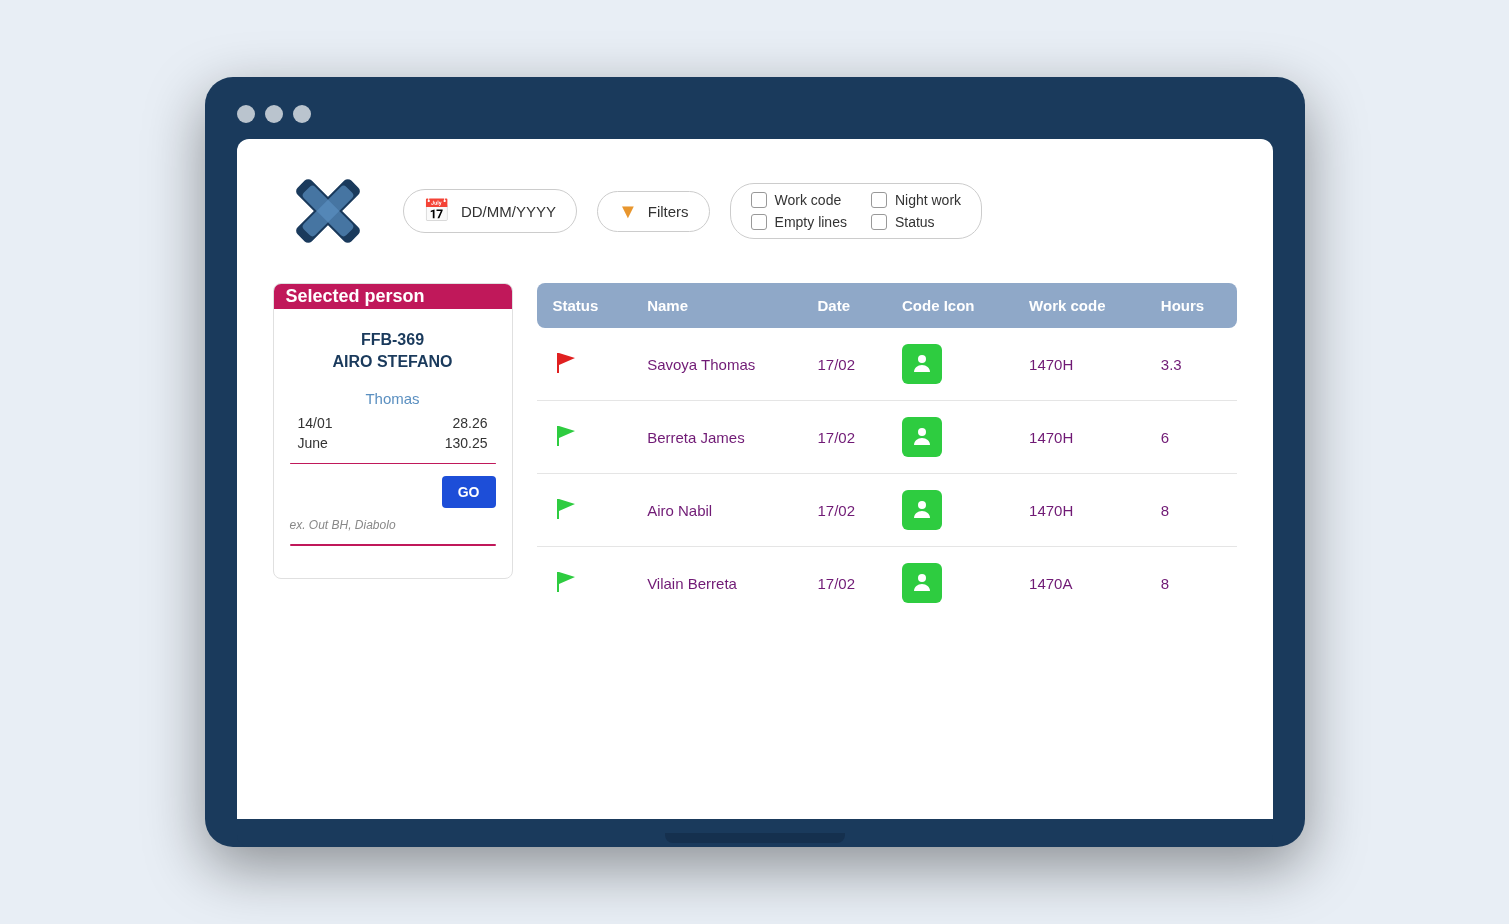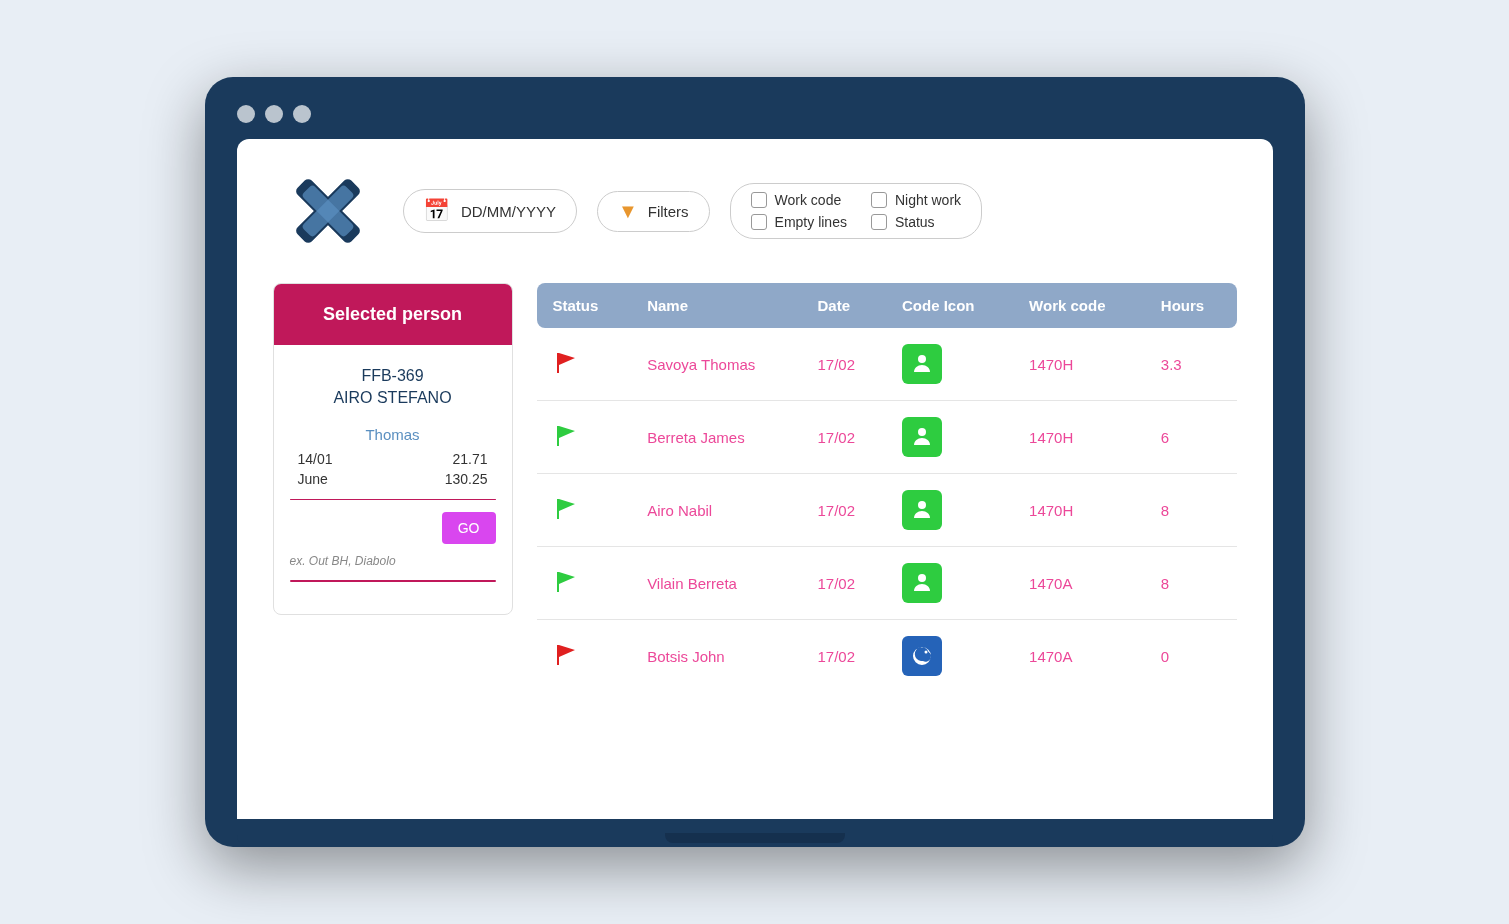--- a/index.html
+++ b/index.html
@@ -162,33 +162,33 @@
       flex-shrink: 0;
       background: #fff;
       border: 1px solid #e0e0e0;
       border-radius: 8px;
       overflow: hidden;
     }
 
     .selected-person-header {
       background: #c0185a;
       color: #fff;
-      text-align: center;
-      padding: 20px 12px;
+      text-align: left;
+      padding: 2px 12px;
       font-size: 18px;
       font-weight: 700;
     }
 
     .left-panel-body {
       padding: 20px 16px;
     }
 
     .person-id {
       text-align: center;
-      font-weight: 400;
+      font-weight: 700;
       font-size: 16px;
       color: #1a3a5c;
       line-height: 1.4;
       margin-bottom: 16px;
     }
 
     .totals-section {
       text-align: center;
       margin-bottom: 12px;
     }
@@ -215,27 +215,27 @@
       border-radius: 2px;
     }
 
     .go-row {
       display: flex;
       justify-content: flex-end;
       margin-bottom: 10px;
     }
 
     .go-btn {
-      background: #d946ef;
+      background: #1d4ed8;
       color: #fff;
       border: none;
       border-radius: 4px;
       padding: 8px 16px;
       font-size: 14px;
-      font-weight: 400;
+      font-weight: 700;
       cursor: pointer;
     }
 
     .hint-text {
       font-size: 12px;
       color: #888;
       font-style: italic;
       margin-bottom: 8px;
     }
 
@@ -264,21 +264,21 @@
       border-radius: 8px 0 0 8px;
     }
 
     thead tr th:last-child {
       border-radius: 0 8px 8px 0;
     }
 
     tbody tr td {
       padding: 16px 16px;
       font-size: 15px;
-      color: #ec4899;
+      color: #701a75;
       border-bottom: 1.5px solid #e5e5e5;
       vertical-align: middle;
     }
 
     tbody tr:last-child td {
       border-bottom: none;
     }
 
     .code-icon-green {
       width: 40px;
@@ -373,21 +373,21 @@
         </div>
         <div class="left-panel-body">
           <div class="person-id">
             <div>FFB-369</div>
             <div>AIRO STEFANO</div>
           </div>
           <div class="totals-section">
             <div class="totals-label">Thomas</div>
             <div class="totals-row">
               <span>14/01</span>
-              <span>21.71</span>
+              <span>28.26</span>
             </div>
             <div class="totals-row">
               <span>June</span>
               <span>130.25</span>
             </div>
           </div>
           <div class="divider"></div>
           <div class="go-row">
             <button class="go-btn">GO</button>
           </div>
@@ -470,37 +470,20 @@
                   <div class="code-icon-green">
                     <svg width="24" height="24" viewBox="0 0 24 24" fill="white">
                       <circle cx="12" cy="7" r="4"></circle>
                       <path d="M4 20c0-4 3.6-7 8-7s8 3 8 7"></path>
                     </svg>
                   </div>
                 </td>
                 <td>1470A</td>
                 <td>8</td>
               </tr>
-              <tr>
-                <td><svg width="28" height="24" viewBox="0 0 28 24">
-                    <polygon points="4,2 4,22 6,22 6,14 22,7 6,2" fill="#e02020"></polygon>
-                  </svg></td>
-                <td style="font-weight: 500;">Botsis John</td>
-                <td>17/02</td>
-                <td>
-                  <div class="code-icon-blue">
-                    <svg width="24" height="24" viewBox="0 0 24 24" fill="white">
-                      <path d="M12 3a9 9 0 1 0 9 9A9 9 0 0 0 12 3zm-1 14a7 7 0 1 1 7.4-9.3A5 5 0 0 1 13 17z"></path>
-                      <circle cx="16" cy="8" r="1.5" fill="white"></circle>
-                    </svg>
-                  </div>
-                </td>
-                <td>1470A</td>
-                <td>0</td>
-              </tr>
             </tbody>
         </table>
       </div>
     </div>
 
   </div>
   <div class="laptop-base">
     <div class="laptop-foot"></div>
   </div>
 </div>

